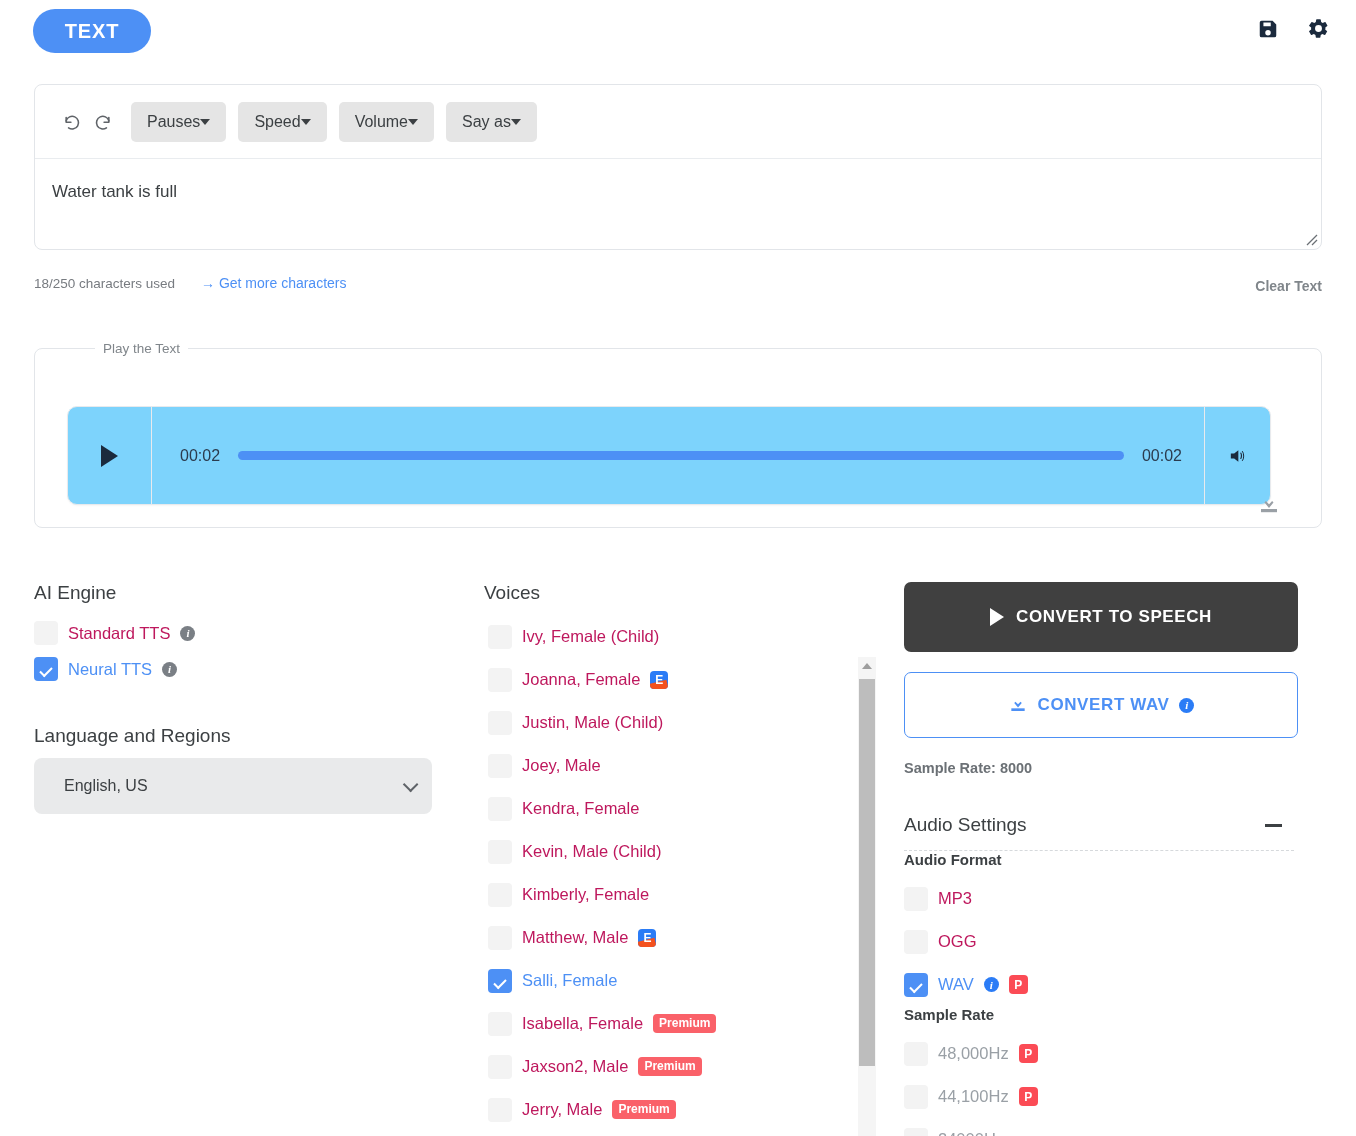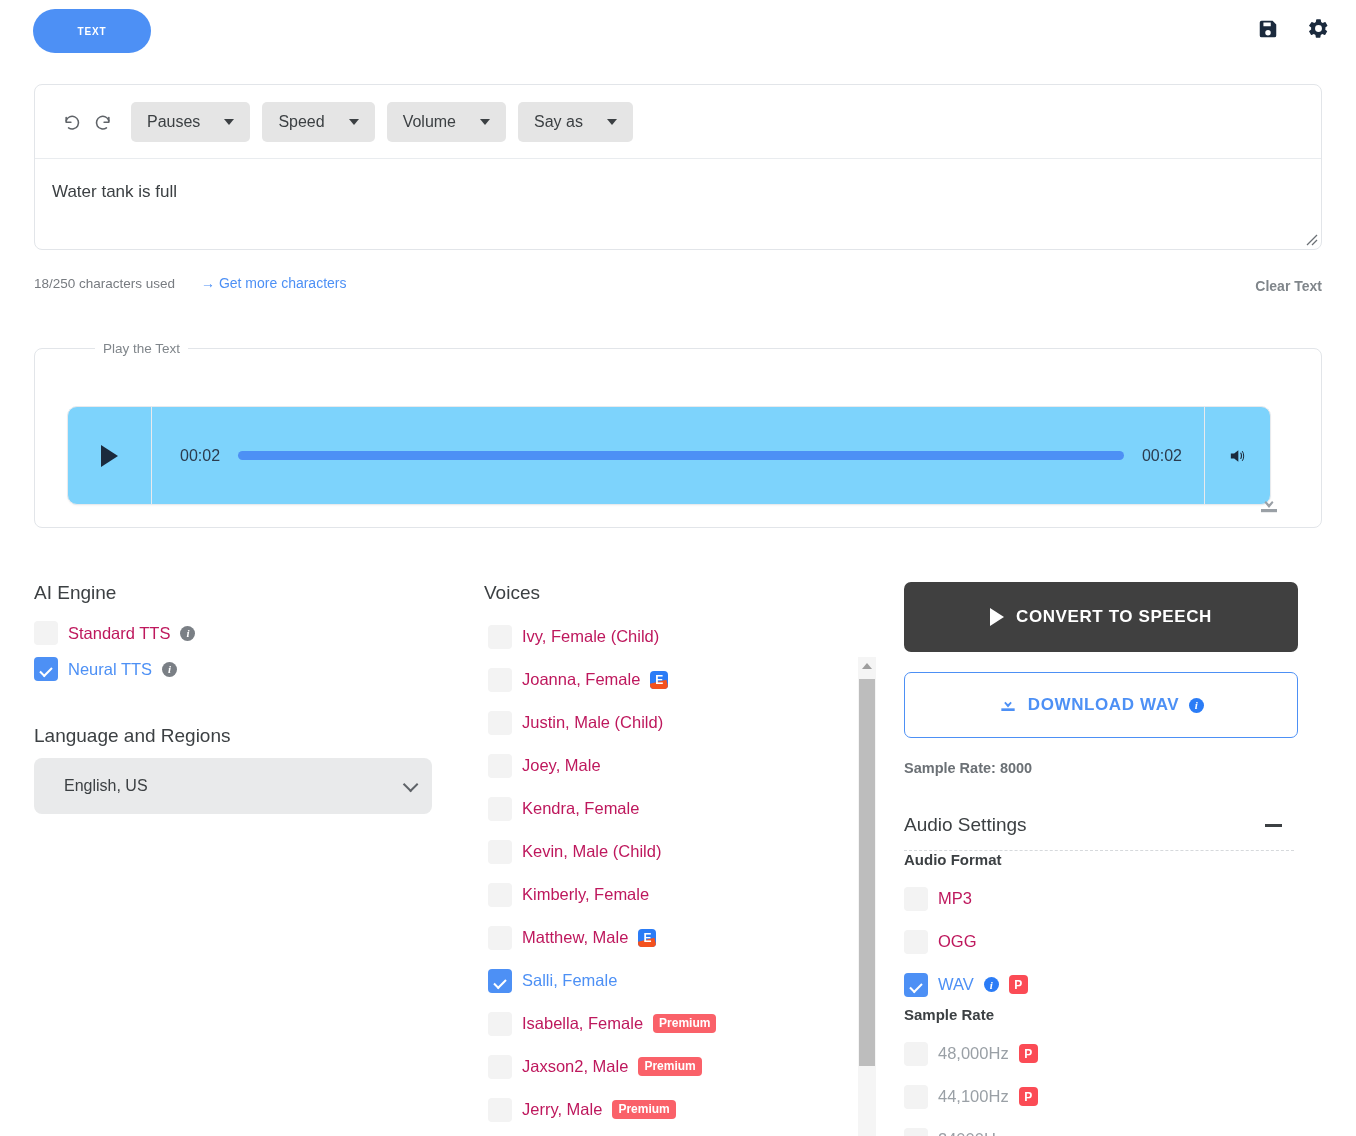--- a/index.html
+++ b/index.html
@@ -18,21 +18,21 @@
     height: 62px;
   }
   .tab-text-btn {
     position: absolute;
     left: 33px; top: 9px;
     width: 118px; height: 44px;
     background: #4d90f5;
     border: none;
     border-radius: 22px;
     color: #fff;
-    font-size: 10px;
+    font-size: 20px;
     font-weight: bold;
     letter-spacing: 0.9px;
     cursor: pointer;
   }
   .header-icons {
     position: absolute;
     right: 26px; top: 17px;
     display: flex;
     gap: 28px;
     align-items: center;
@@ -69,21 +69,21 @@
   .dd-btn {
     height: 40px;
     background: #e5e5e5;
     border: none;
     border-radius: 5px;
     color: #3c4043;
     font-size: 16px;
     padding: 8px 16px;
     margin-right: 12px;
     cursor: pointer;
-    display: flex; align-items: center; gap: 24px;
+    display: flex; align-items: center; gap: 0;
     font-family: "Liberation Sans", sans-serif;
   }
   .caret {
     width: 0; height: 0;
     border-left: 5px solid transparent;
     border-right: 5px solid transparent;
     border-top: 6px solid #3c4043;
   }
   .ta-wrap { position: relative; }
   .textbody {
@@ -629,21 +629,21 @@
   <button class="btn-primary">
     <span class="tri"></span>
     <span>CONVERT TO SPEECH</span>
   </button>
 
   <button class="btn-outline">
     <svg width="20" height="20" viewBox="0 0 24 24" fill="#4d90f5">
       <path d="M12 3v8.2l3.1-3.1 1.4 1.4L12 14.9 7.5 9.5l1.4-1.4L12 11.2V3z"></path>
       <path d="M4 16h16v3.2H4z"></path>
     </svg>
-    <span>DOWNLOAD WAV</span>
+    <span>CONVERT WAV</span>
     <span class="info-i blue">i</span>
   </button>
 
   <div class="samp-rate-txt">Sample Rate: 8000</div>
 
   <div class="as-head">
     <span class="as-title">Audio Settings</span>
     <span class="as-minus"></span>
   </div>
   <div class="as-div"></div>

